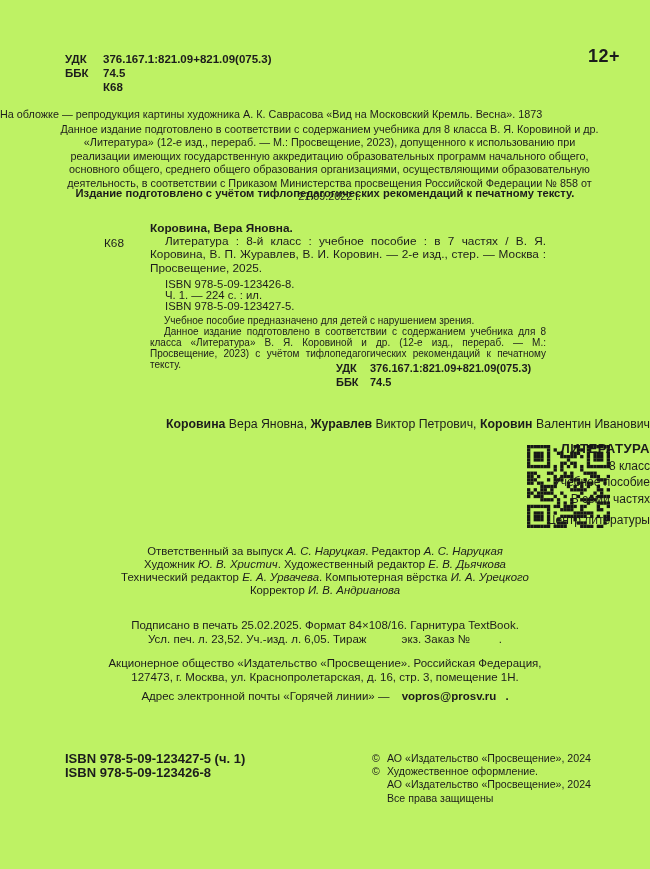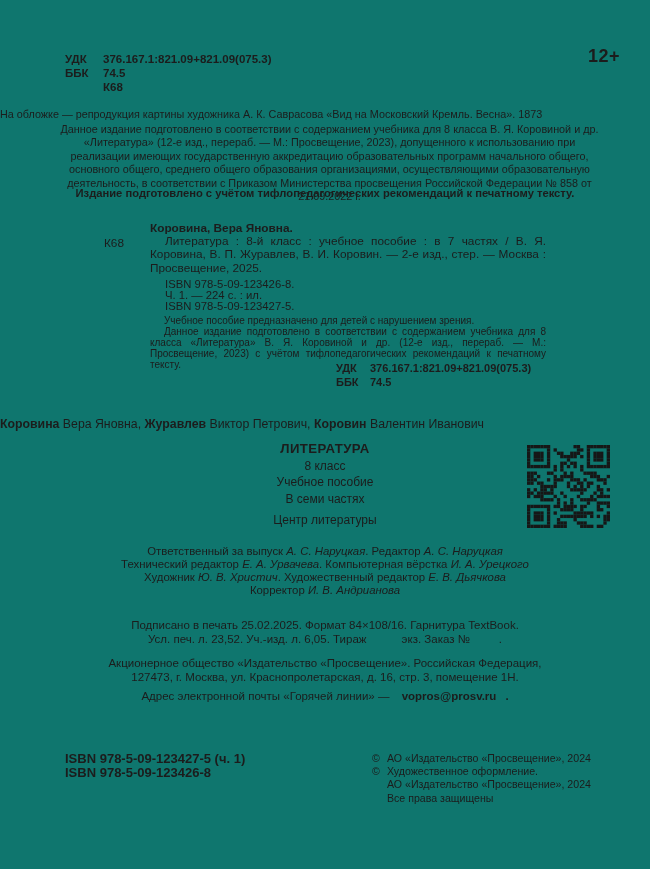--- a/index.html
+++ b/index.html
@@ -1,17 +1,17 @@
 <!DOCTYPE html>
 <html><head>
 <meta charset="utf-8">
 <style>
   html,body{margin:0;padding:0;background:#ffffff;}
   .page{
-    position:relative;width:650px;height:869px;background:#0f766e;
+    position:relative;width:650px;height:869px;background:#bef264;
     color:#1c1c1c;font-family:"Liberation Sans","DejaVu Sans",sans-serif;
     overflow:hidden;
   }
   
   .codes-top{position:absolute;left:65px;top:52px;font-weight:bold;font-size:11.5px;line-height:14px;}
   .codes-top .lbl{display:inline-block;width:38px;}
   
   .age{position:absolute;right:30px;top:46px;font-size:18px;font-weight:bold;letter-spacing:.5px;}
   .cover-note{position:absolute;top:108px;left:0;right:0;text-align:left;font-size:10.8px;}
   .edition-note{position:absolute;top:123px;left:55px;right:46px;text-align:center;font-size:10.8px;line-height:13.4px;}
@@ -20,22 +20,22 @@
   .card{position:absolute;left:150px;top:222px;width:396px;font-size:11.8px;line-height:13.2px;}
   .card-code{position:absolute;left:-46px;top:15px;}
   .card-author{font-weight:bold;margin:0;}
   .card-bib{margin:0;text-align:justify;text-indent:15px;}
   .card-isbns{margin:4px 0 0 15px;font-size:11.3px;line-height:11.2px;}
   .card-notes{margin:4px 0 0 0;font-size:10px;line-height:10.8px;}
   .card-notes p{margin:0;text-indent:14px;text-align:justify;}
   .card-codes{position:absolute;left:336px;top:362px;font-weight:bold;font-size:11px;line-height:13.5px;white-space:nowrap;}
   .card-codes .lbl{display:inline-block;width:34px;}
   .uchebnoe{position:absolute;top:393px;left:0;right:0;text-align:center;font-size:11.5px;}
-  .authors{position:absolute;top:417px;left:0;right:0;text-align:left;font-size:12.3px;}
-  .title-block{position:absolute;top:441px;left:0;right:0;text-align:center;font-size:12px;line-height:16.6px;}
+  .authors{position:absolute;top:417px;left:0;right:0;text-align:right;font-size:12.3px;}
+  .title-block{position:absolute;top:441px;left:0;right:0;text-align:right;font-size:12px;line-height:16.6px;}
   .title-block .main{font-size:13.2px;font-weight:bold;letter-spacing:.4px;}
   .title-block .center-lit{margin-top:5px;}
   .qr{position:absolute;left:527px;top:444px;width:83px;height:85px;}
   .staff{position:absolute;top:545px;left:0;right:0;text-align:center;font-size:11.4px;line-height:13px;}
   .staff i{font-style:italic;}
   .print-info{position:absolute;top:619px;left:0;right:0;text-align:center;font-size:11.5px;line-height:13.5px;}
   .publisher{position:absolute;top:657px;left:0;right:0;text-align:center;font-size:11.5px;line-height:13.8px;}
   .hotline{position:absolute;top:690px;left:0;right:0;text-align:center;font-size:11.5px;}
   .hotline b{font-weight:bold;margin-left:9px;}
   .isbn-footer{position:absolute;left:65px;top:752px;font-weight:bold;font-size:13px;line-height:13.5px;}
@@ -393,22 +393,22 @@
         <rect x="53.12" y="79.67999999999999" width="3.32" height="3.32" fill="#161616"></rect>
         <rect x="56.44" y="79.67999999999999" width="3.32" height="3.32" fill="#161616"></rect>
         <rect x="59.76" y="79.67999999999999" width="3.32" height="3.32" fill="#161616"></rect>
         <rect x="63.08" y="79.67999999999999" width="3.32" height="3.32" fill="#161616"></rect>
         <rect x="69.72" y="79.67999999999999" width="3.32" height="3.32" fill="#161616"></rect>
         <rect x="73.03999999999999" y="79.67999999999999" width="3.32" height="3.32" fill="#161616"></rect>
       </svg></div>
 
   <div class="staff">
     <div><span>Ответственный за выпуск </span><i>А. С. Наруцкая</i><span>. Редактор </span><i>А. С. Наруцкая</i></div>
+    <div><span>Художник </span><i>Ю. В. Христич</i><span>. Художественный редактор </span><i>Е. В. Дьячкова</i></div>
     <div><span>Технический редактор </span><i>Е. А. Урвачева</i><span>. Компьютерная вёрстка </span><i>И. А. Урецкого</i></div>
-    <div><span>Художник </span><i>Ю. В. Христич</i><span>. Художественный редактор </span><i>Е. В. Дьячкова</i></div>
     <div><span>Корректор </span><i>И. В. Андрианова</i></div>
   </div>
 
   <div class="print-info">
     <div>Подписано в печать 25.02.2025. Формат 84×108/16. Гарнитура TextBook.</div>
     <div>Усл. печ. л. 23,52. Уч.-изд. л. 6,05. Тираж&nbsp;&nbsp;&nbsp;&nbsp;&nbsp;&nbsp;&nbsp;&nbsp;&nbsp;&nbsp; экз. Заказ №&nbsp;&nbsp;&nbsp;&nbsp;&nbsp;&nbsp;&nbsp;&nbsp; .</div>
   </div>
 
   <div class="publisher">
     <div>Акционерное общество «Издательство «Просвещение». Российская Федерация,</div>

